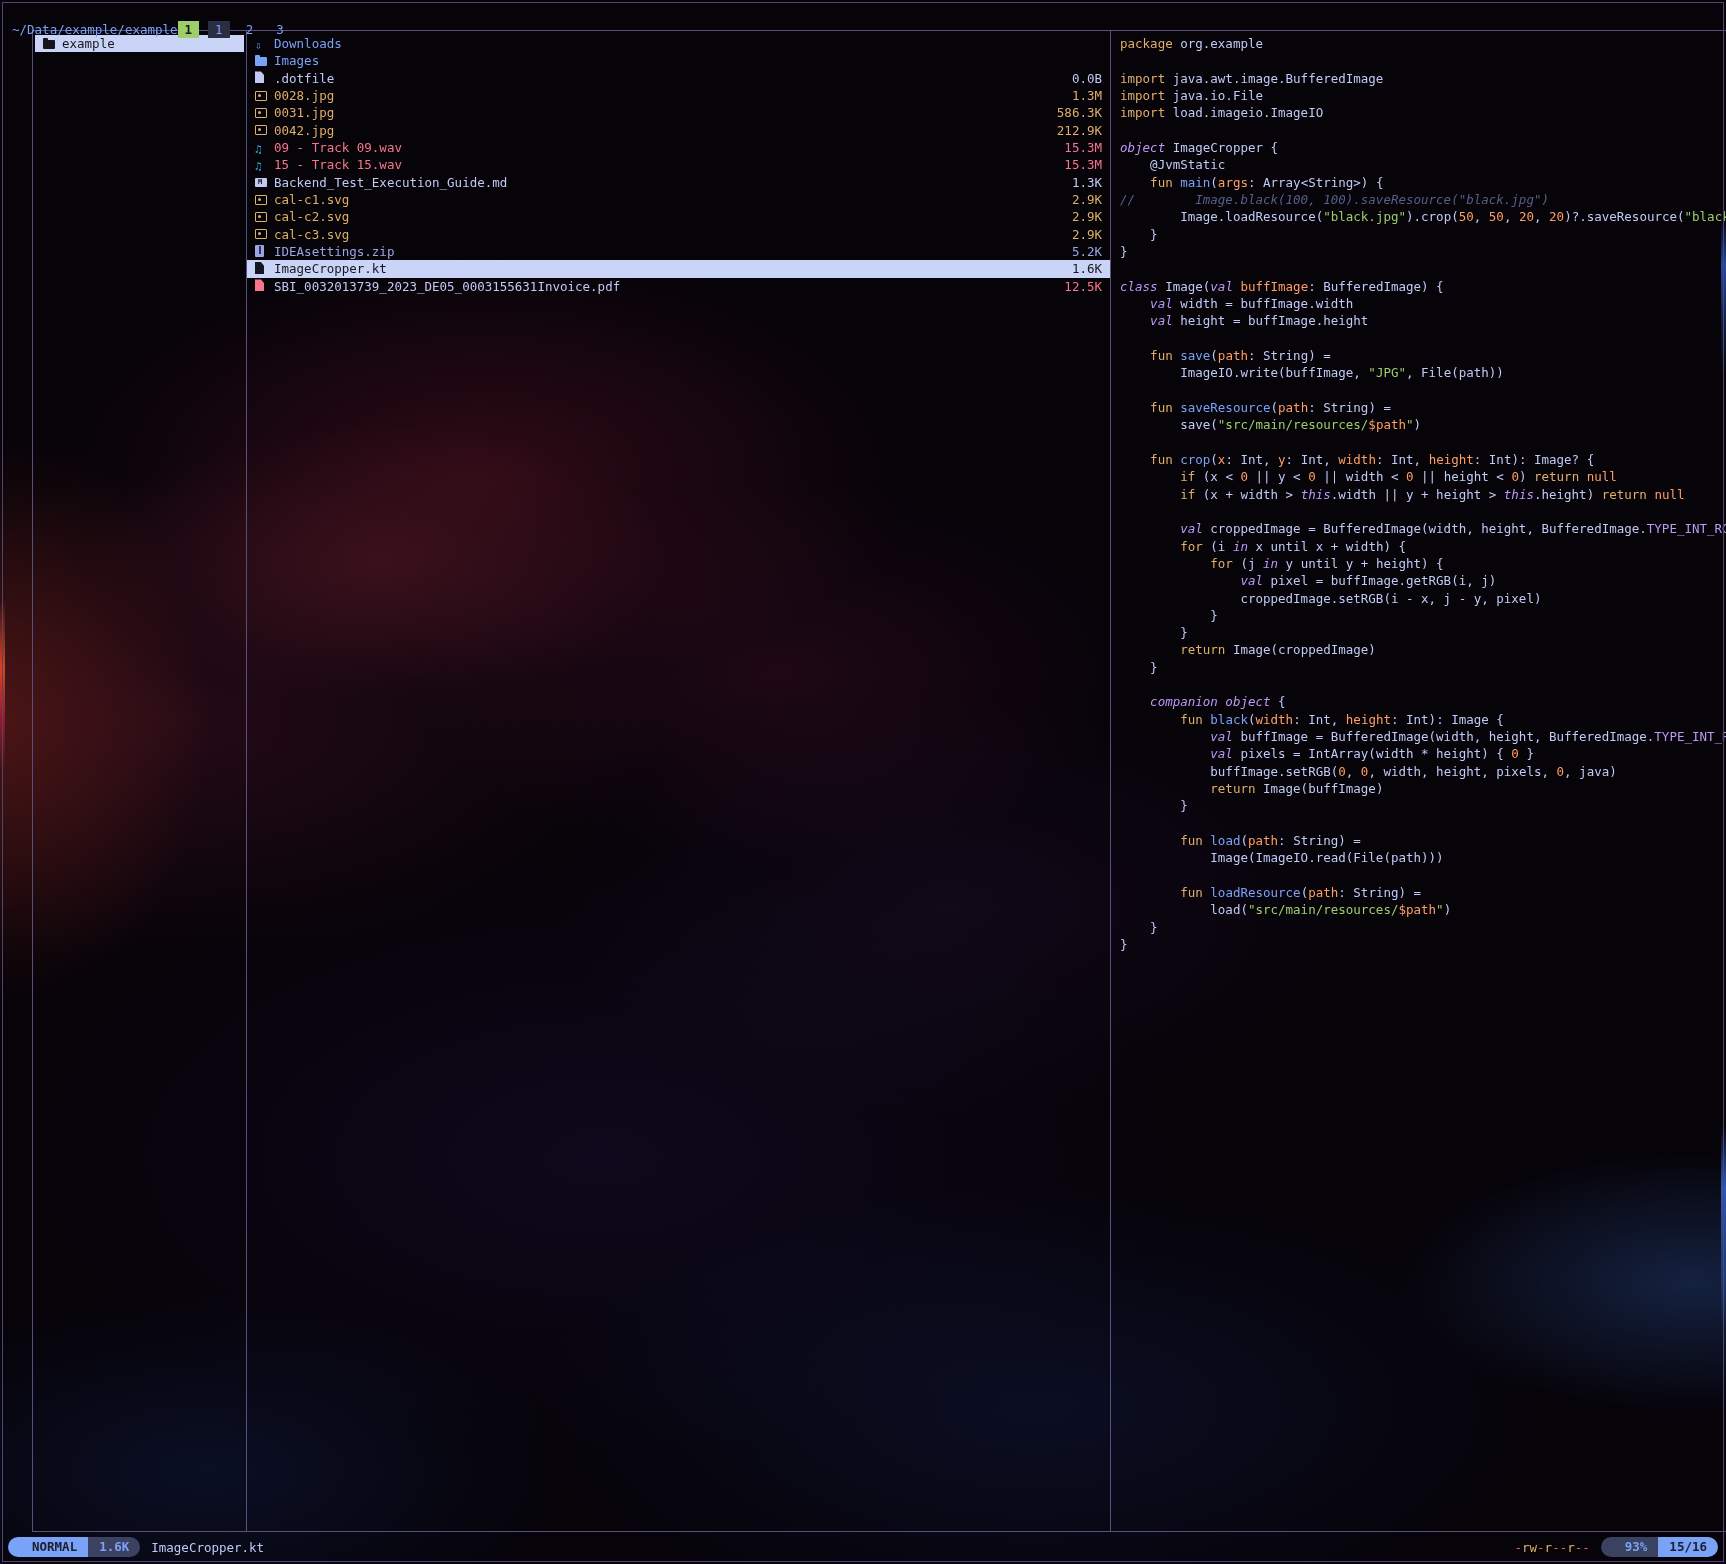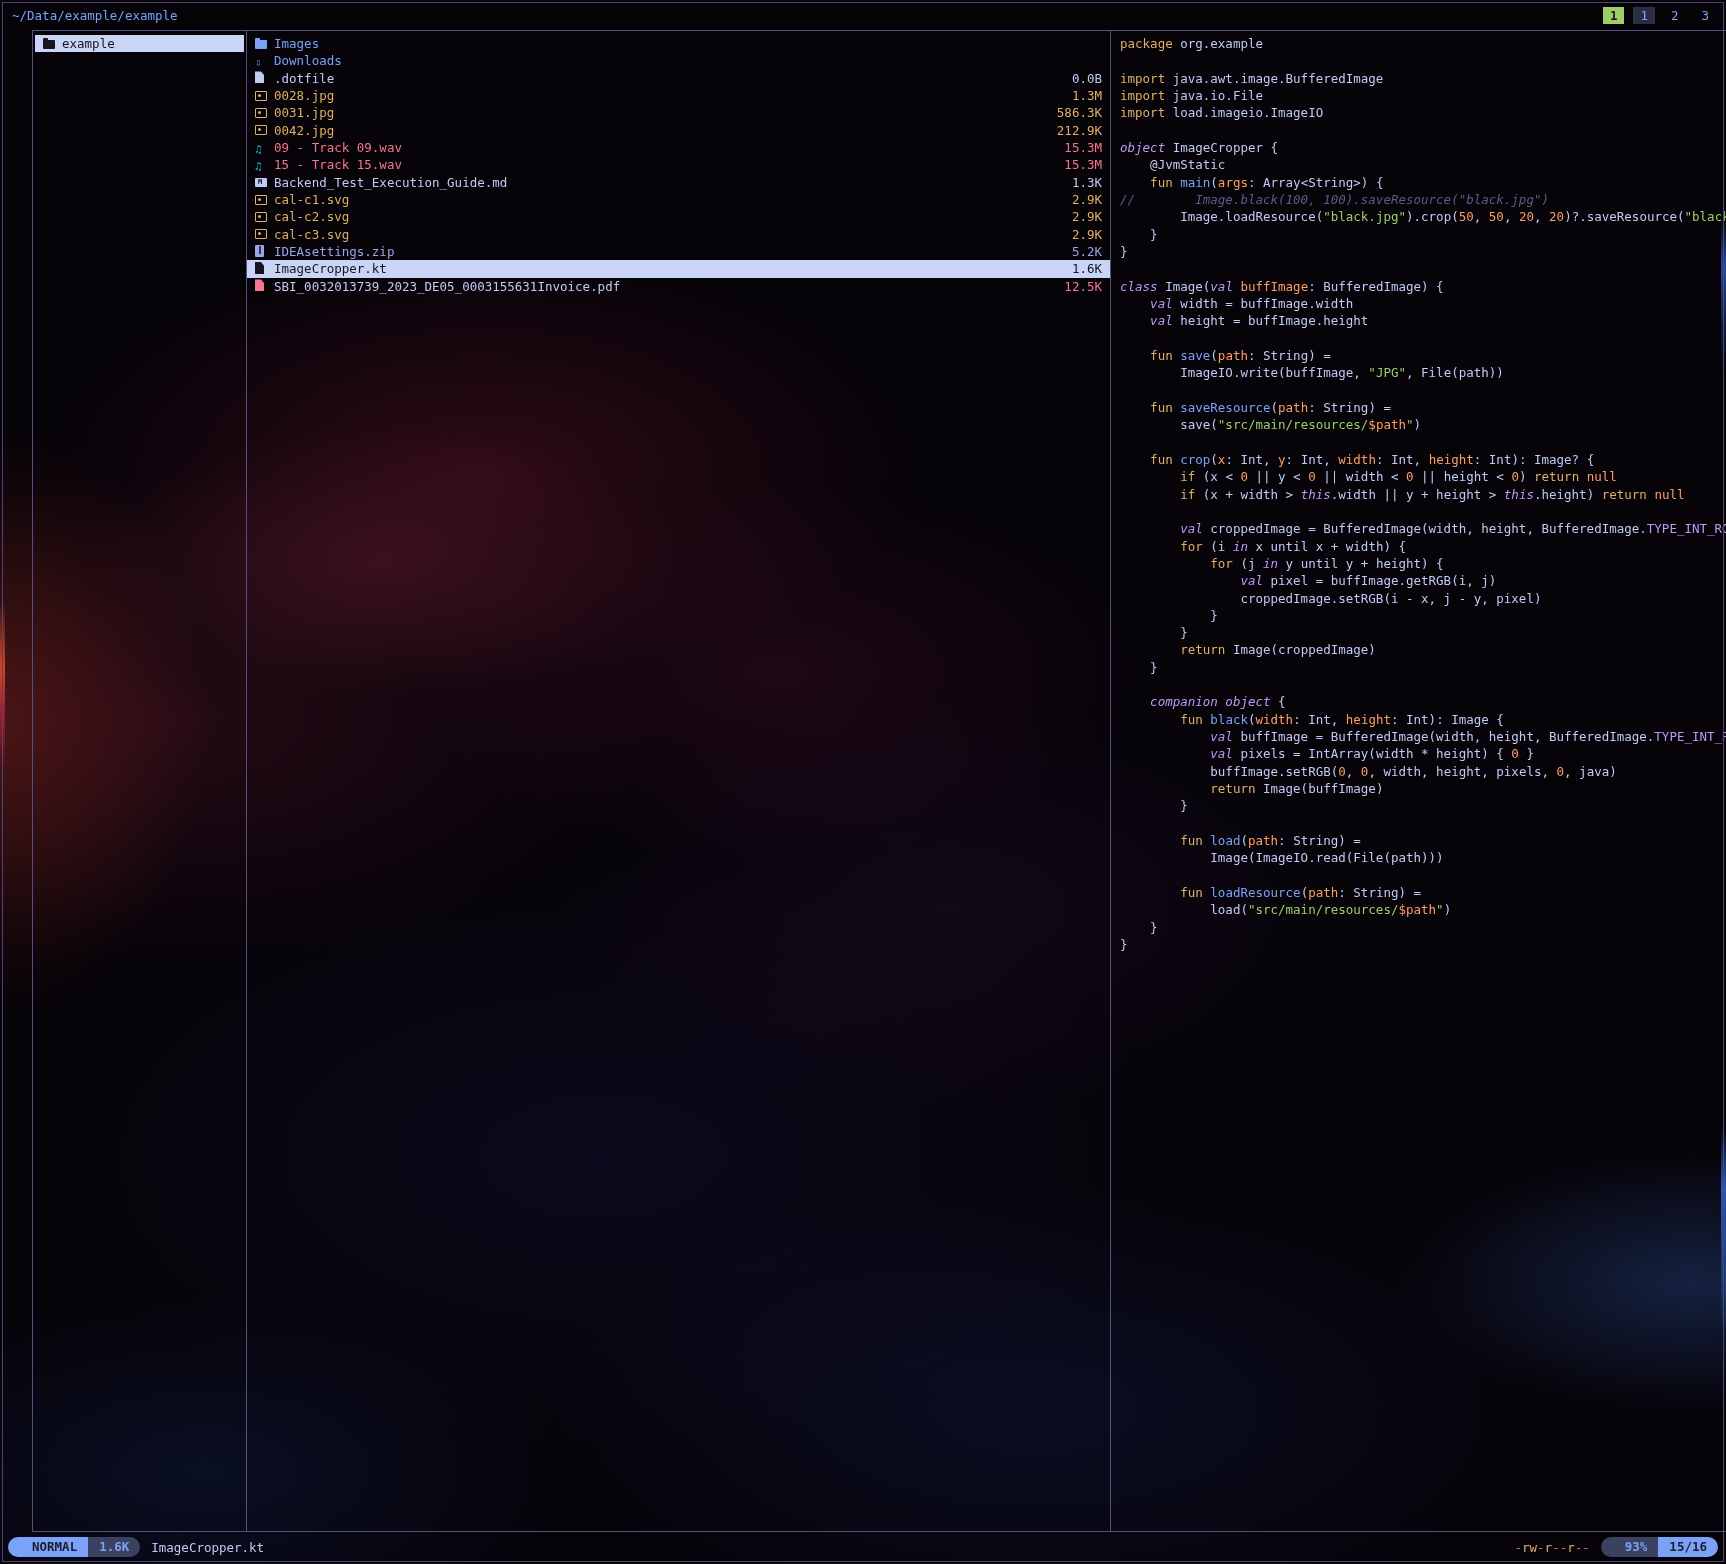--- a/index.html
+++ b/index.html
@@ -18,22 +18,22 @@
       radial-gradient(520px 250px at 12% 94%, rgba(30,70,160,.18), transparent 70%),
       #060309;}
   .edge-right{position:absolute;right:0;top:0;width:5px;height:100%;z-index:0;
     background:linear-gradient(180deg,transparent 14%,rgba(40,90,200,.8) 17%,rgba(40,90,200,.25) 21%,transparent 24%,
       transparent 72%,rgba(50,110,230,.8) 76%,rgba(50,110,230,.3) 82%,transparent 85%);}
   .edge-left{position:absolute;left:0;top:600px;width:5px;height:170px;z-index:0;
     background:linear-gradient(180deg,transparent,rgba(255,80,30,.8) 40%,rgba(200,30,60,.6) 70%,transparent);}
   .outer-border{position:absolute;inset:2px;border:1px solid #4d4673;pointer-events:none;z-index:5;}
 
   
-  .topbar{position:absolute;left:12px;right:10px;top:4px;height:22px;display:flex;
-    justify-content:space-between;align-items:center;z-index:2;}
+  .topbar{position:absolute;left:12px;right:10px;top:18px;height:22px;display:flex;
+    justify-content:flex-start;align-items:center;z-index:2;}
   .path{color:#7aa2f7;}
   .tabbar{display:flex;align-items:center;gap:9px;}
   .badge-green{background:#9ece6a;color:#16161e;padding:1px 7px;font-weight:bold;}
   .tab{color:#7aa2f7;padding:1px 7px;}
   .tab.active{background:#292e42;}
 
   
   .panelbox{position:absolute;left:20px;top:30px;width:1708px;height:1500px;
     border:1px solid #57507e;display:flex;z-index:1;margin-left:12px;}
   .col{position:relative;box-sizing:border-box;padding-top:4px;overflow:hidden;}
@@ -103,22 +103,22 @@
           <span class="tab">3</span>
         </span>
     </span>
   </div>
 
   <div class="panelbox">
     <div class="col col-parent" id="parent-pane">
         <div class="row sel fc-blue" style="margin: 0px 2px;"><span class="ic"><span class="s s-folder"></span></span><span>example</span></div>
       </div>
     <div class="col col-files" id="file-pane">
+        <div class="row fc-blue"><span class="ic"><span class="g">⇩</span></span><span>Downloads</span><span class="size fc-blue"></span></div>
         <div class="row fc-blue"><span class="ic"><span class="s s-folder"></span></span><span>Images</span><span class="size fc-blue"></span></div>
-        <div class="row fc-blue"><span class="ic"><span class="g">⇩</span></span><span>Downloads</span><span class="size fc-blue"></span></div>
         <div class="row fc-light"><span class="ic"><span class="s s-doc"></span></span><span>.dotfile</span><span class="size fc-light">0.0B</span></div>
         <div class="row fc-yellow"><span class="ic"><span class="s s-img"></span></span><span>0028.jpg</span><span class="size fc-yellow">1.3M</span></div>
         <div class="row fc-yellow"><span class="ic"><span class="s s-img"></span></span><span>0031.jpg</span><span class="size fc-yellow">586.3K</span></div>
         <div class="row fc-yellow"><span class="ic"><span class="s s-img"></span></span><span>0042.jpg</span><span class="size fc-yellow">212.9K</span></div>
         <div class="row fc-red"><span class="ic"><span class="g fc-teal">♫</span></span><span>09 - Track 09.wav</span><span class="size fc-red">15.3M</span></div>
         <div class="row fc-red"><span class="ic"><span class="g fc-teal">♫</span></span><span>15 - Track 15.wav</span><span class="size fc-red">15.3M</span></div>
         <div class="row fc-light"><span class="ic"><span class="s s-md"></span></span><span>Backend_Test_Execution_Guide.md</span><span class="size fc-light">1.3K</span></div>
         <div class="row fc-yellow"><span class="ic"><span class="s s-img"></span></span><span>cal-c1.svg</span><span class="size fc-yellow">2.9K</span></div>
         <div class="row fc-yellow"><span class="ic"><span class="s s-img"></span></span><span>cal-c2.svg</span><span class="size fc-yellow">2.9K</span></div>
         <div class="row fc-yellow"><span class="ic"><span class="s s-img"></span></span><span>cal-c3.svg</span><span class="size fc-yellow">2.9K</span></div>

